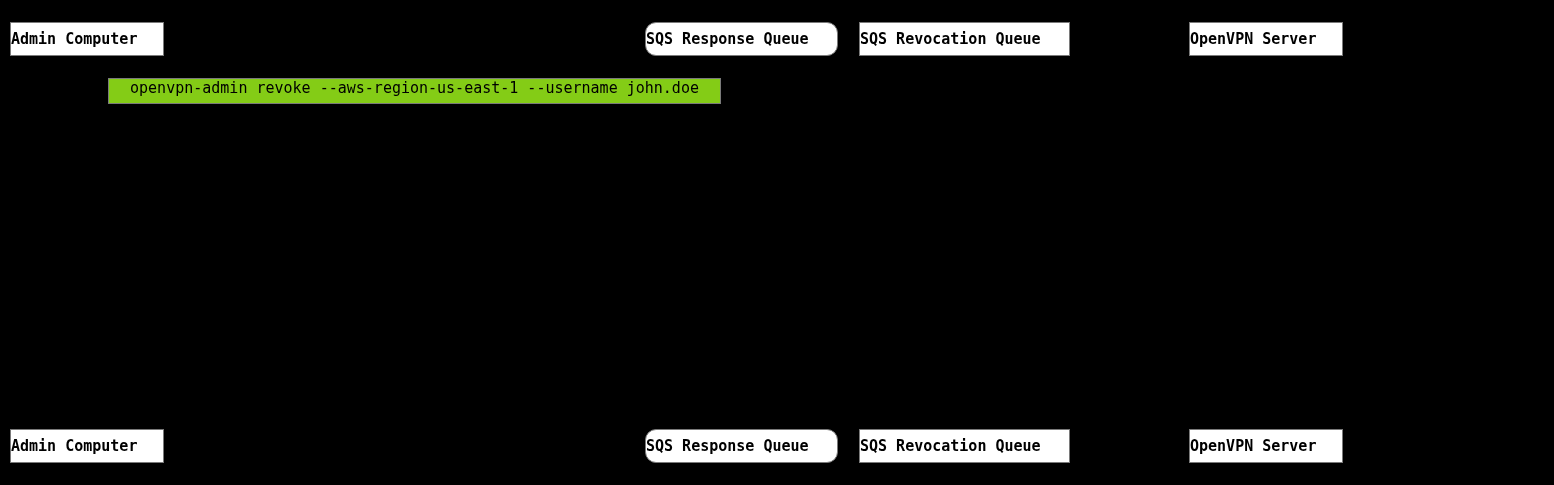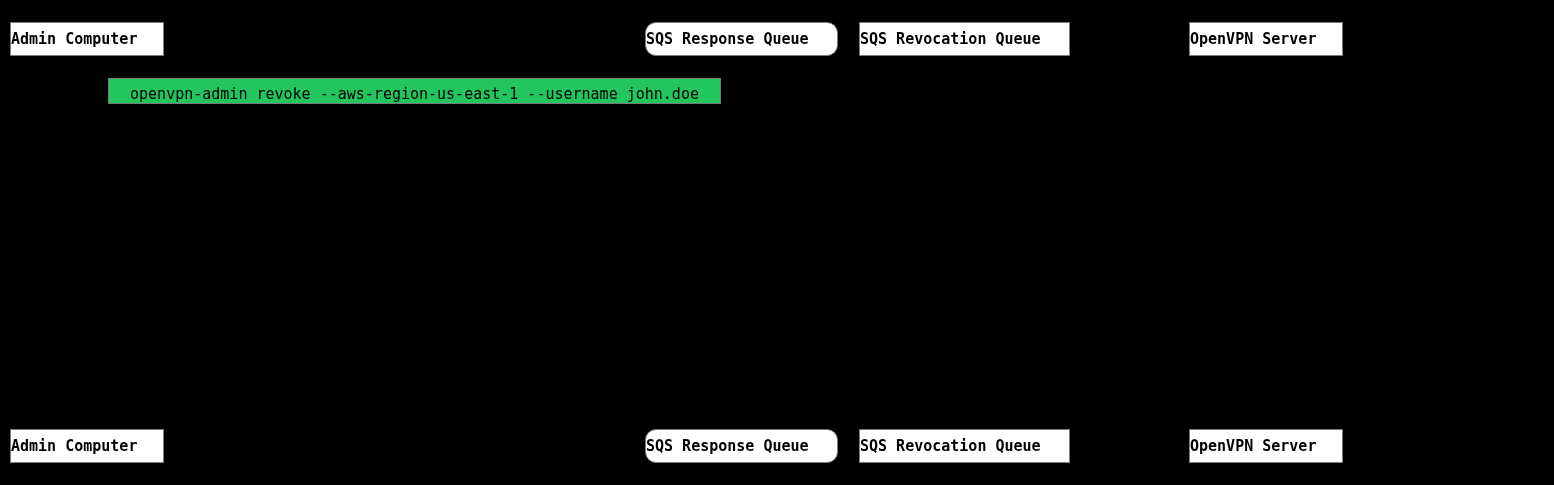--- a/index.html
+++ b/index.html
@@ -36,25 +36,25 @@
     width: 1px;
     background: #000000; 
   }
   .message-label {
     position: absolute;
     left: 108px;
     top: 78px;
     width: 613px;
     height: 26px;
     box-sizing: border-box;
-    background: #22c55e;
+    background: #84cc16;
     border: 1px solid #7a7a7a;
     color: #000000;
     display: flex;
-    align-items: flex-end;
+    align-items: flex-start;
     justify-content: center;
     font-size: 15px;
     white-space: nowrap;
   }
   
   .col-admin      { left: 10px;   width: 154px; }
   .col-response   { left: 645px;  width: 193px; border-radius: 11px; }
   .col-revocation { left: 859px;  width: 211px; }
   .col-openvpn    { left: 1158px; width: 154px; margin-left: 31px; }
   .row-top    { top: 22px; }

